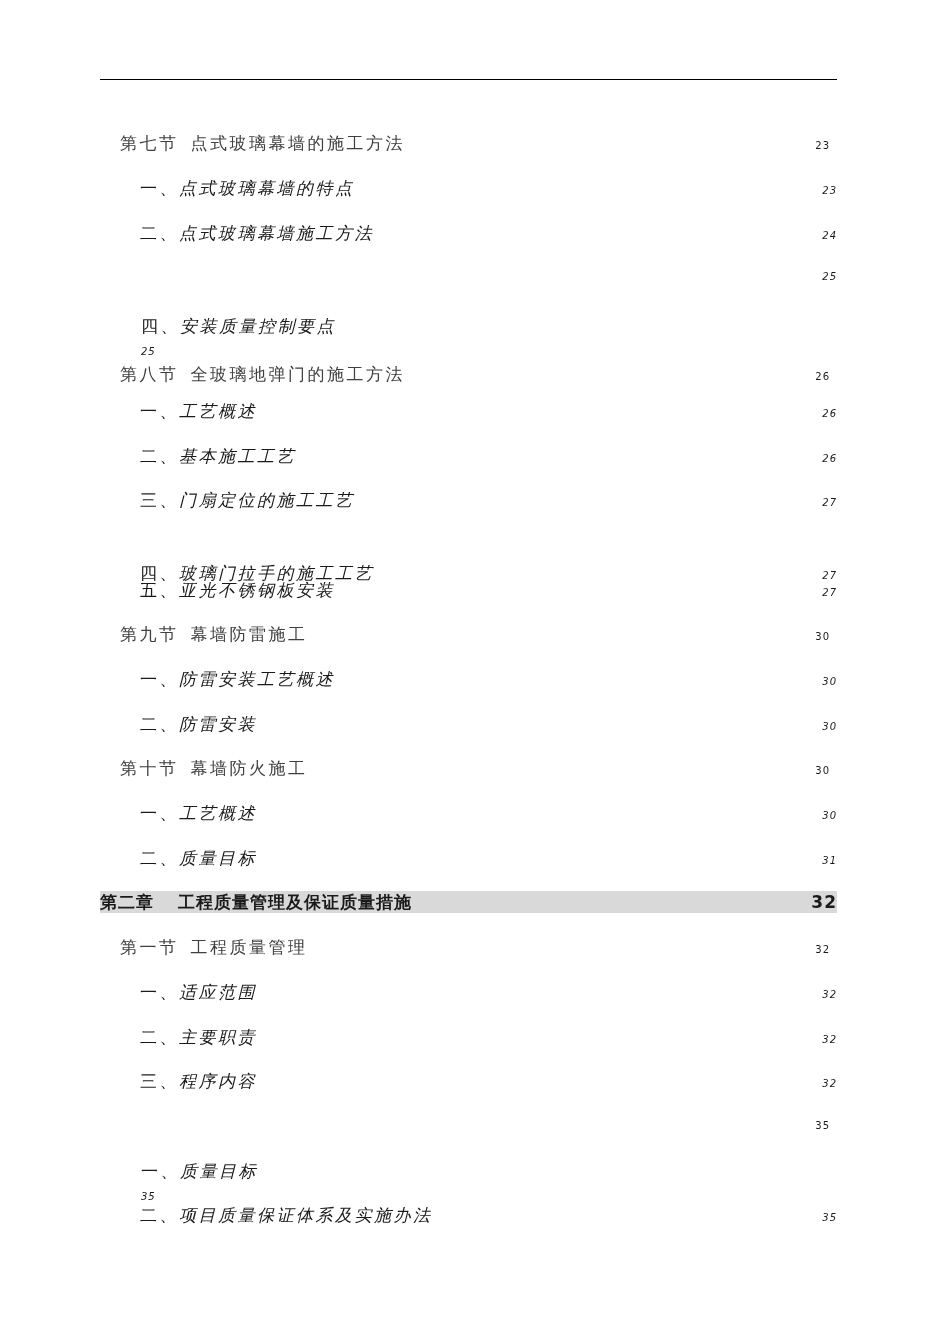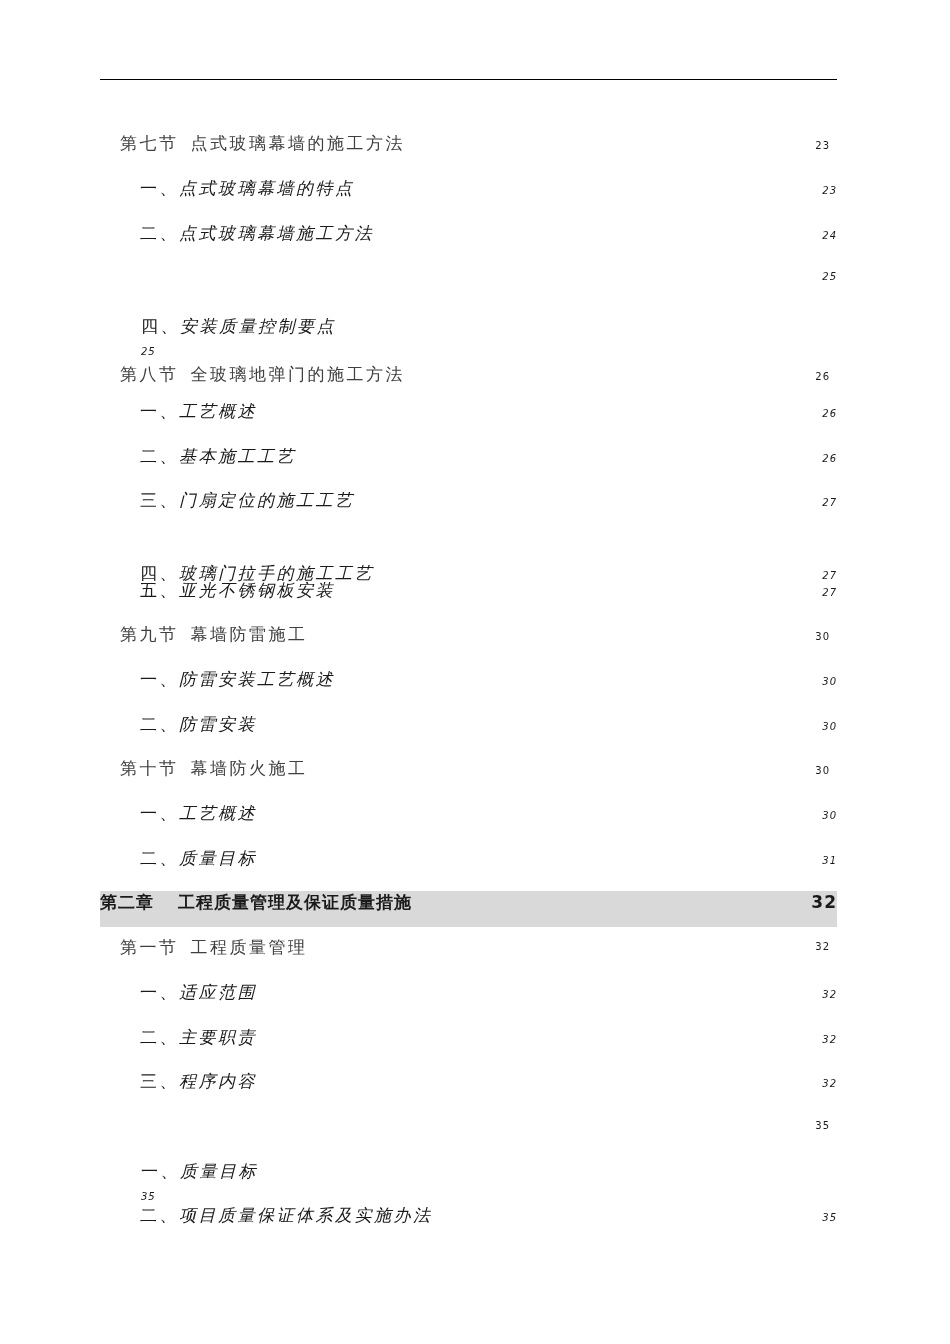--- a/index.html
+++ b/index.html
@@ -88,21 +88,21 @@
     .toc-row.item .page {
       font-style: italic;
     }
     
     .toc-row.chapter {
       left: 100px;
       width: 737px;
       background: #d9d9d9;
       font-family: "DejaVu Sans", sans-serif;
       font-weight: bold;
-      height: 36px;
+      height: 22px;
       line-height: 22px;
     }
     .toc-row.chapter .label {
       letter-spacing: 1px;
     }
     .toc-row.chapter .label .prefix {
       margin-right: 24px;
     }
     .toc-row.chapter .leader::before {
       content: ". . . . . . . . . . . . . . . . . . . . . . . . . . . . . . . . . . . . . . . . . . . . . . . . . . . . . . . . . . . . . . . . . . . . . . . . . . . . . . . . . .";
@@ -207,21 +207,21 @@
     <div class="toc-row item" style="top: 725px;">
     <span class="label"><span class="prefix">二、</span><span class="gap-holder"></span><span class="title">质量目标</span></span>
     <span class="leader"></span>
     <span class="page">31</span>
   </div>
     <div class="toc-row chapter" style="top: 771px;">
     <span class="label"><span class="prefix">第二章</span><span class="gap-holder"></span><span class="title">工程质量管理及保证质量措施</span></span>
     <span class="leader"></span>
     <span class="page">32</span>
   </div>
-    <div class="toc-row section" style="top: 814px; align-items: flex-end;">
+    <div class="toc-row section" style="top: 814px;">
     <span class="label"><span class="prefix">第一节</span><span class="gap"></span><span class="title">工程质量管理</span></span>
     <span class="leader"></span>
     <span class="page">32</span>
   </div>
     <div class="toc-row item" style="top: 859px;">
     <span class="label"><span class="prefix">一、</span><span class="gap-holder"></span><span class="title">适应范围</span></span>
     <span class="leader"></span>
     <span class="page">32</span>
   </div>
     <div class="toc-row item" style="top: 904px;">

